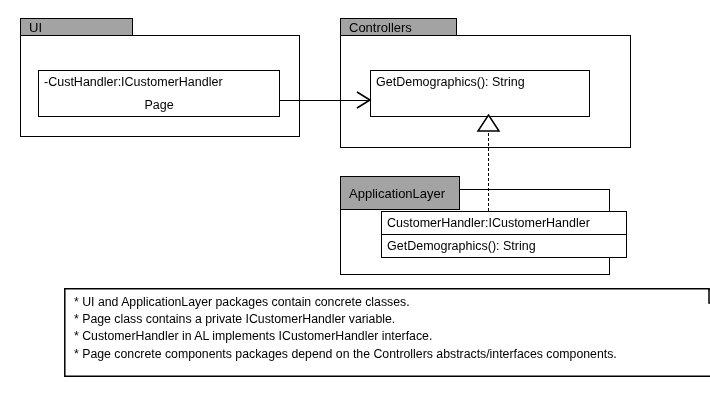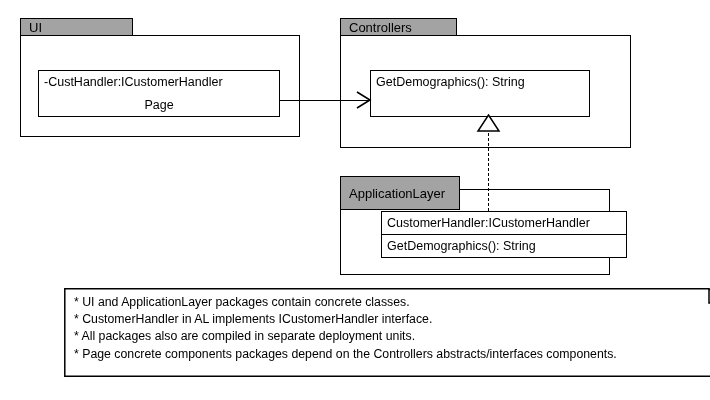--- a/index.html
+++ b/index.html
@@ -153,19 +153,19 @@
     <path d="M12.5 1 L23 17 L2 17 Z" fill="#ffffff" stroke="#000" stroke-width="1.5"></path>
   </svg>
 
   <div class="note" style="left:28px; top:288px; width:576px; height:89px;margin-left:36px;">
     <svg width="660" height="89" viewBox="0 0 660 89">
       <path d="M0.8 0.8 L645 0.8 L659.2 15 L659.2 88.2 L0.8 88.2 Z" fill="#ffffff" stroke="#000" stroke-width="1.5"></path>
       <path d="M645 0.8 L645 15 L659.2 15" fill="none" stroke="#000" stroke-width="1.5"></path>
     </svg>
     <div class="note-text">
       <div>* UI and ApplicationLayer packages contain concrete classes.</div>
+      <div>* Page class contains a private ICustomerHandler variable.</div>
       <div>* CustomerHandler in AL implements ICustomerHandler interface.</div>
-      <div>* All packages also are compiled in separate deployment units.</div>
       <div>* Page concrete components packages depend on the Controllers abstracts/interfaces components.</div>
     </div>
   </div>
 
 </div>
 
 </body></html>

